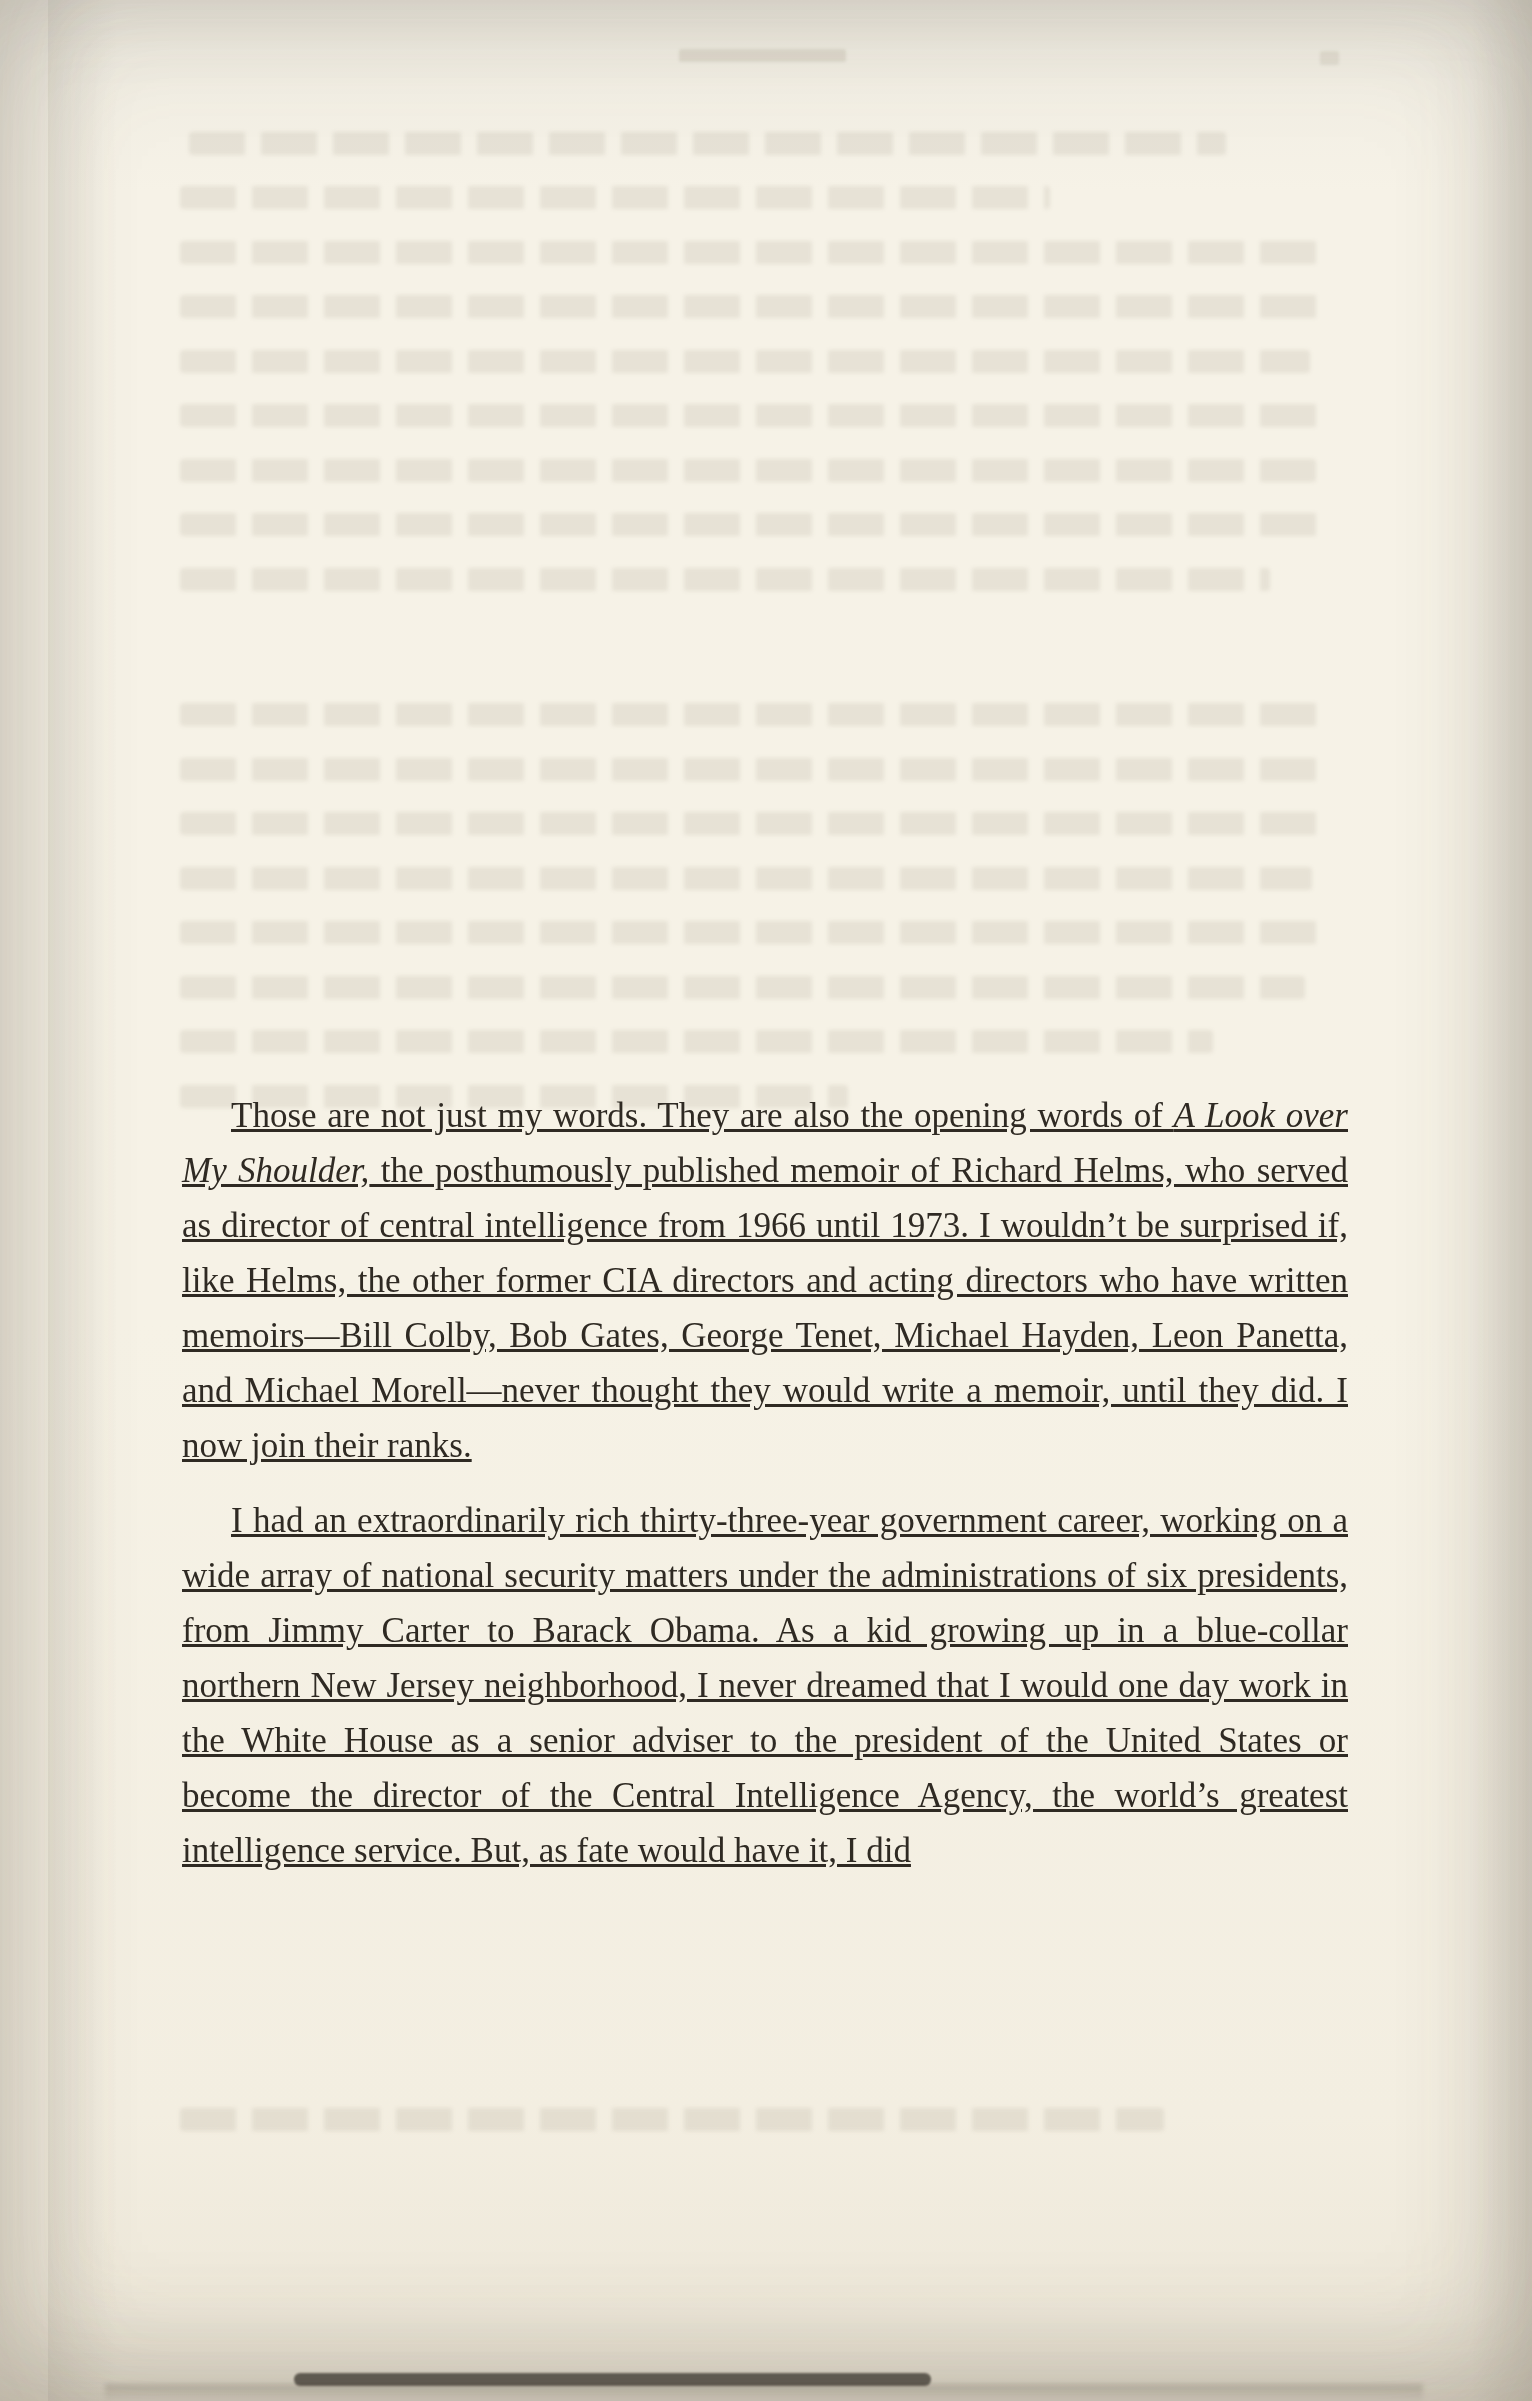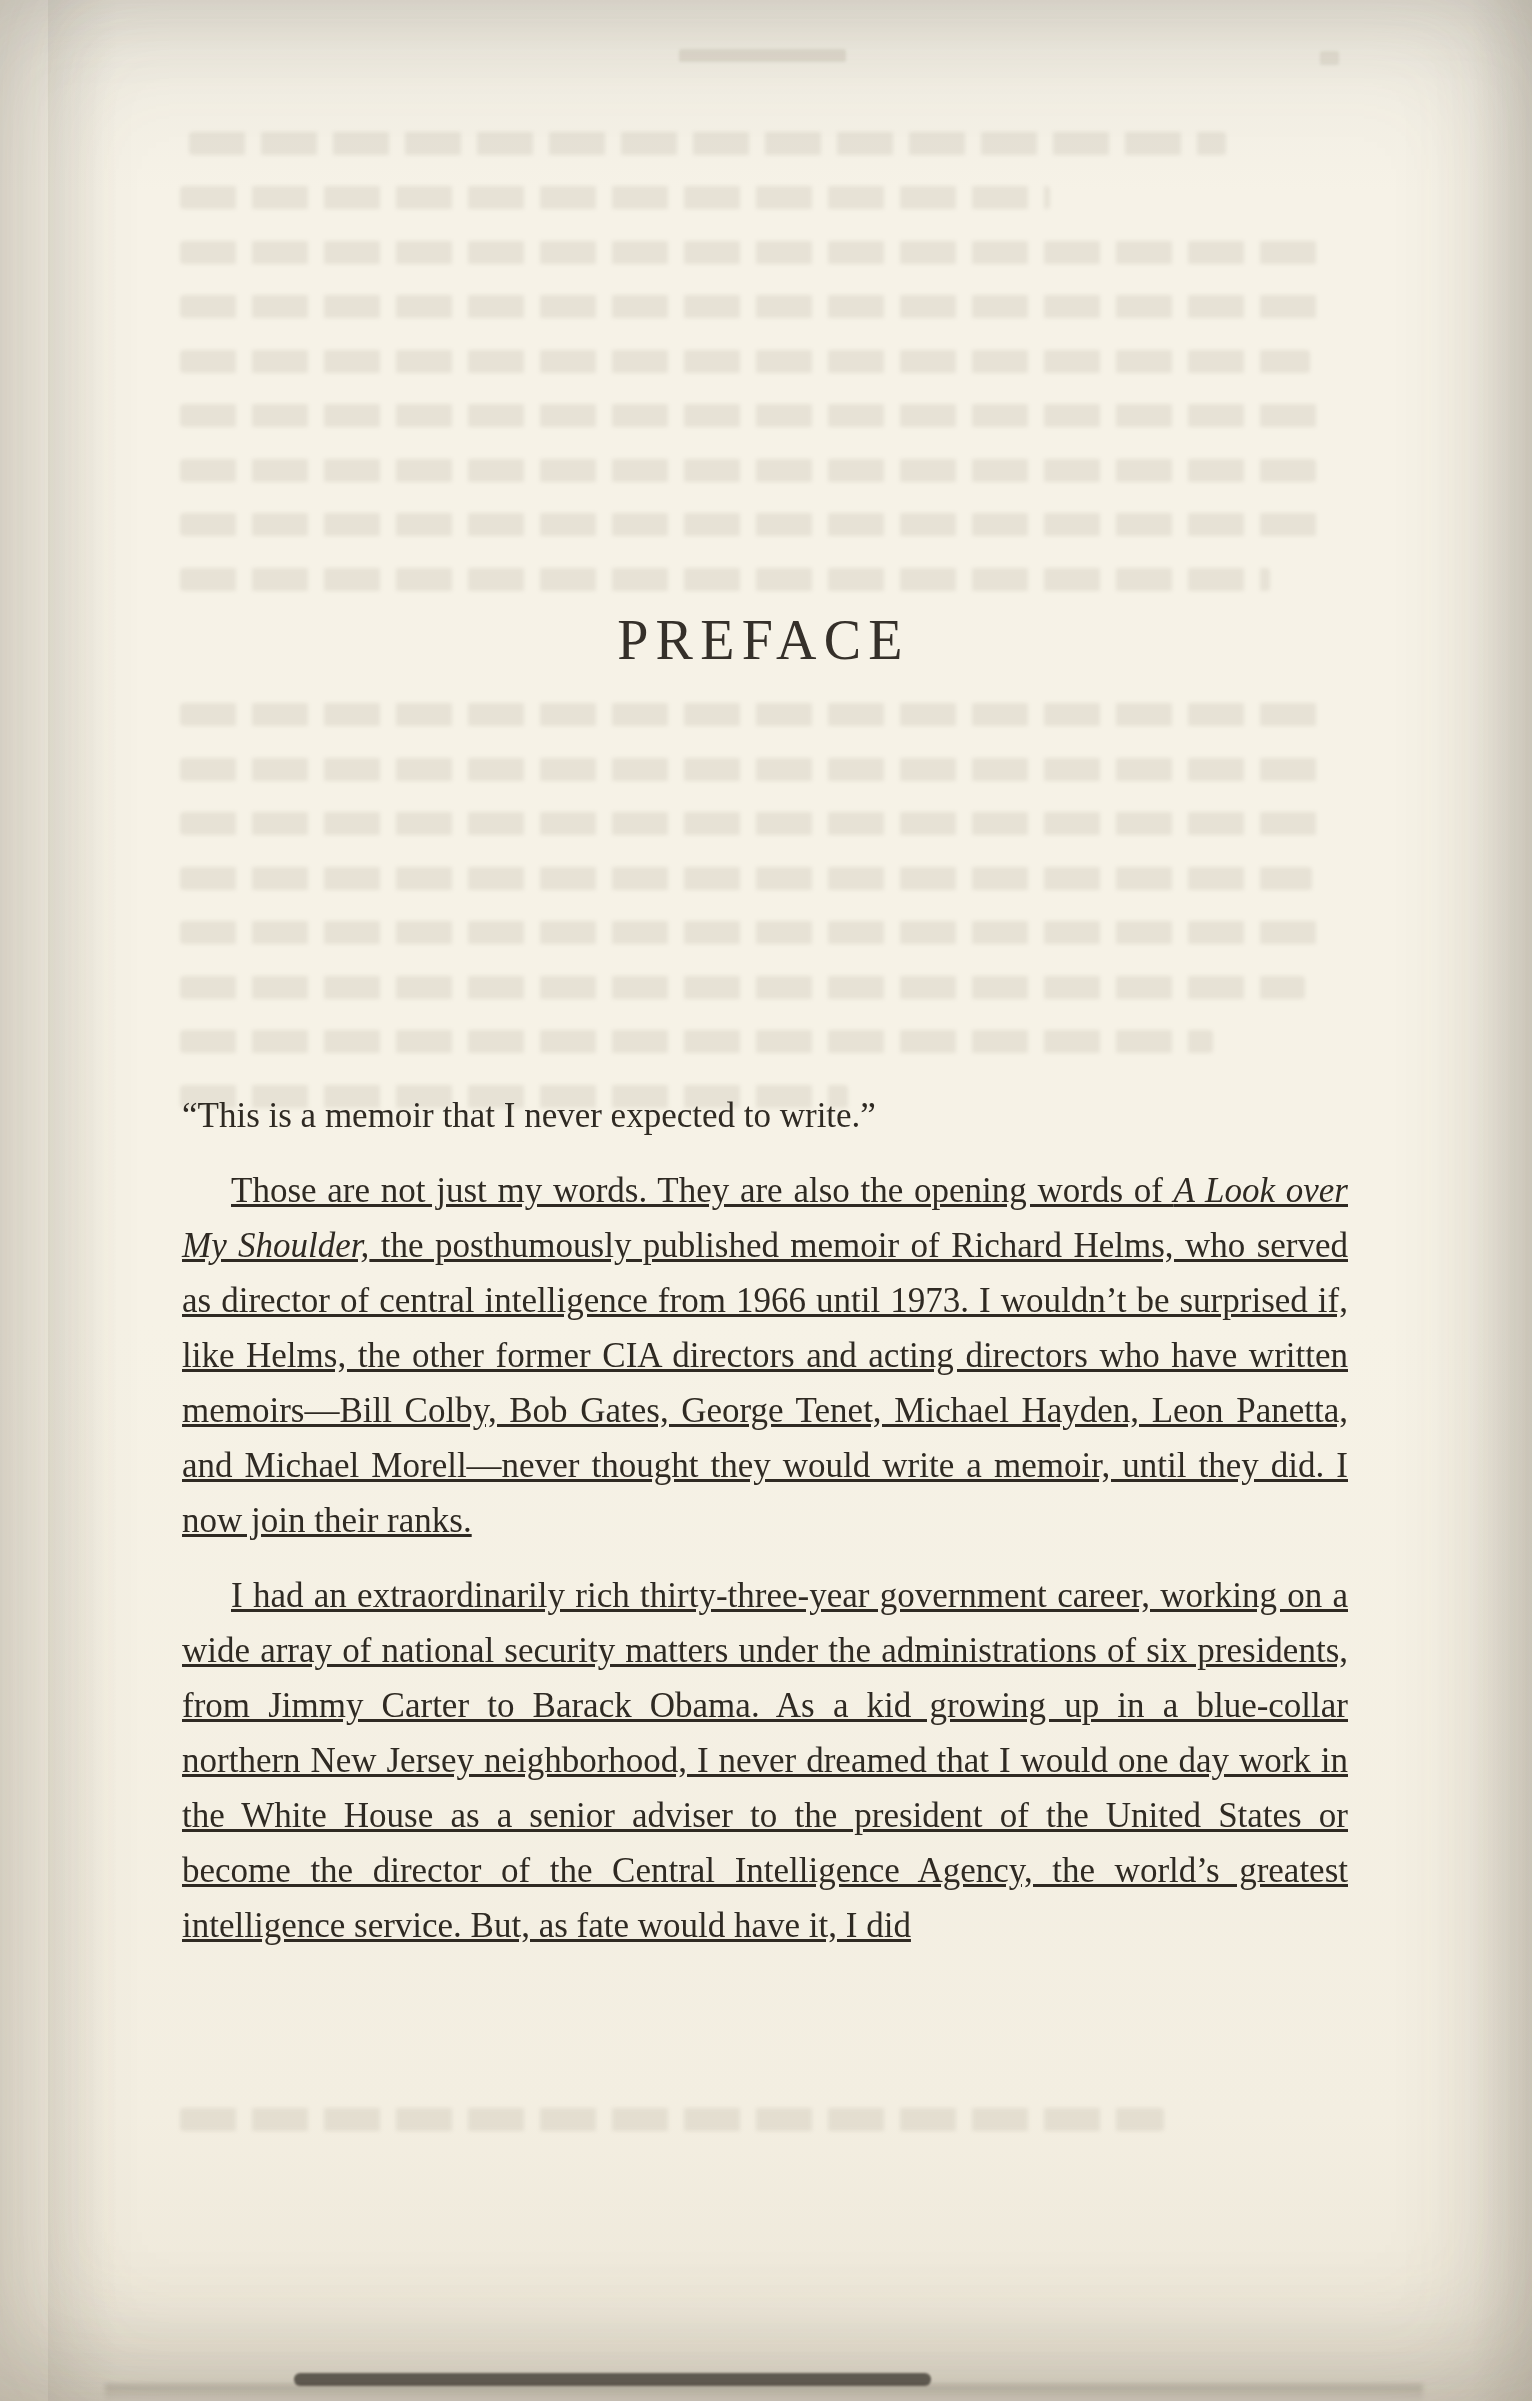--- a/index.html
+++ b/index.html
@@ -160,24 +160,22 @@
         <div class="ghost-line" style="left: 180px; top: 758px; width: 1151px;"></div>
         <div class="ghost-line" style="left: 180px; top: 812px; width: 1141px;"></div>
         <div class="ghost-line" style="left: 180px; top: 867px; width: 1132px;"></div>
         <div class="ghost-line" style="left: 180px; top: 921px; width: 1144px;"></div>
         <div class="ghost-line" style="left: 180px; top: 976px; width: 1125px;"></div>
         <div class="ghost-line" style="left: 180px; top: 1030px; width: 1033px;"></div>
         <div class="ghost-line" style="left: 180px; top: 1085px; width: 668px;"></div>
         <div class="ghost-line" style="left: 180px; top: 2108px; width: 984px;"></div>
       </div>
 
-    <h1 class="title">PREFACE</h1>
 
     <div class="body-text">
-        <p class="para"><span>“This is a memoir that I never expected to write.”</span></p>
         <p class="para indent"><span>Those are not just my words. They are also the opening words of </span><span class="italic">A Look over My Shoulder,</span><span> the posthumously published memoir of Richard Helms, who served as director of central intelligence from 1966 until 1973. I wouldn’t be surprised if, like Helms, the other former CIA directors and acting directors who have written memoirs—Bill Colby, Bob Gates, George Tenet, Michael Hayden, Leon Panetta, and Michael Morell—never thought they would write a memoir, until they did. I now join their ranks.</span></p>
         <p class="para indent"><span>I had an extraordinarily rich thirty-three-year government career, working on a wide array of national security matters under the administrations of six presidents, from Jimmy Carter to Barack Obama. As a kid growing up in a blue-collar northern New Jersey neighborhood, I never dreamed that I would one day work in the White House as a senior adviser to the president of the United States or become the director of the Central Intelligence Agency, the world’s greatest intelligence service. But, as fate would have it, I did</span></p>
       </div>
 
     <div class="gutter-shadow"></div>
     <div class="right-edge-shade"></div>
     <div class="page-bottom-edge-soft"></div>
     <div class="page-bottom-edge"></div>
     <div class="vignette"></div>
   </div>

